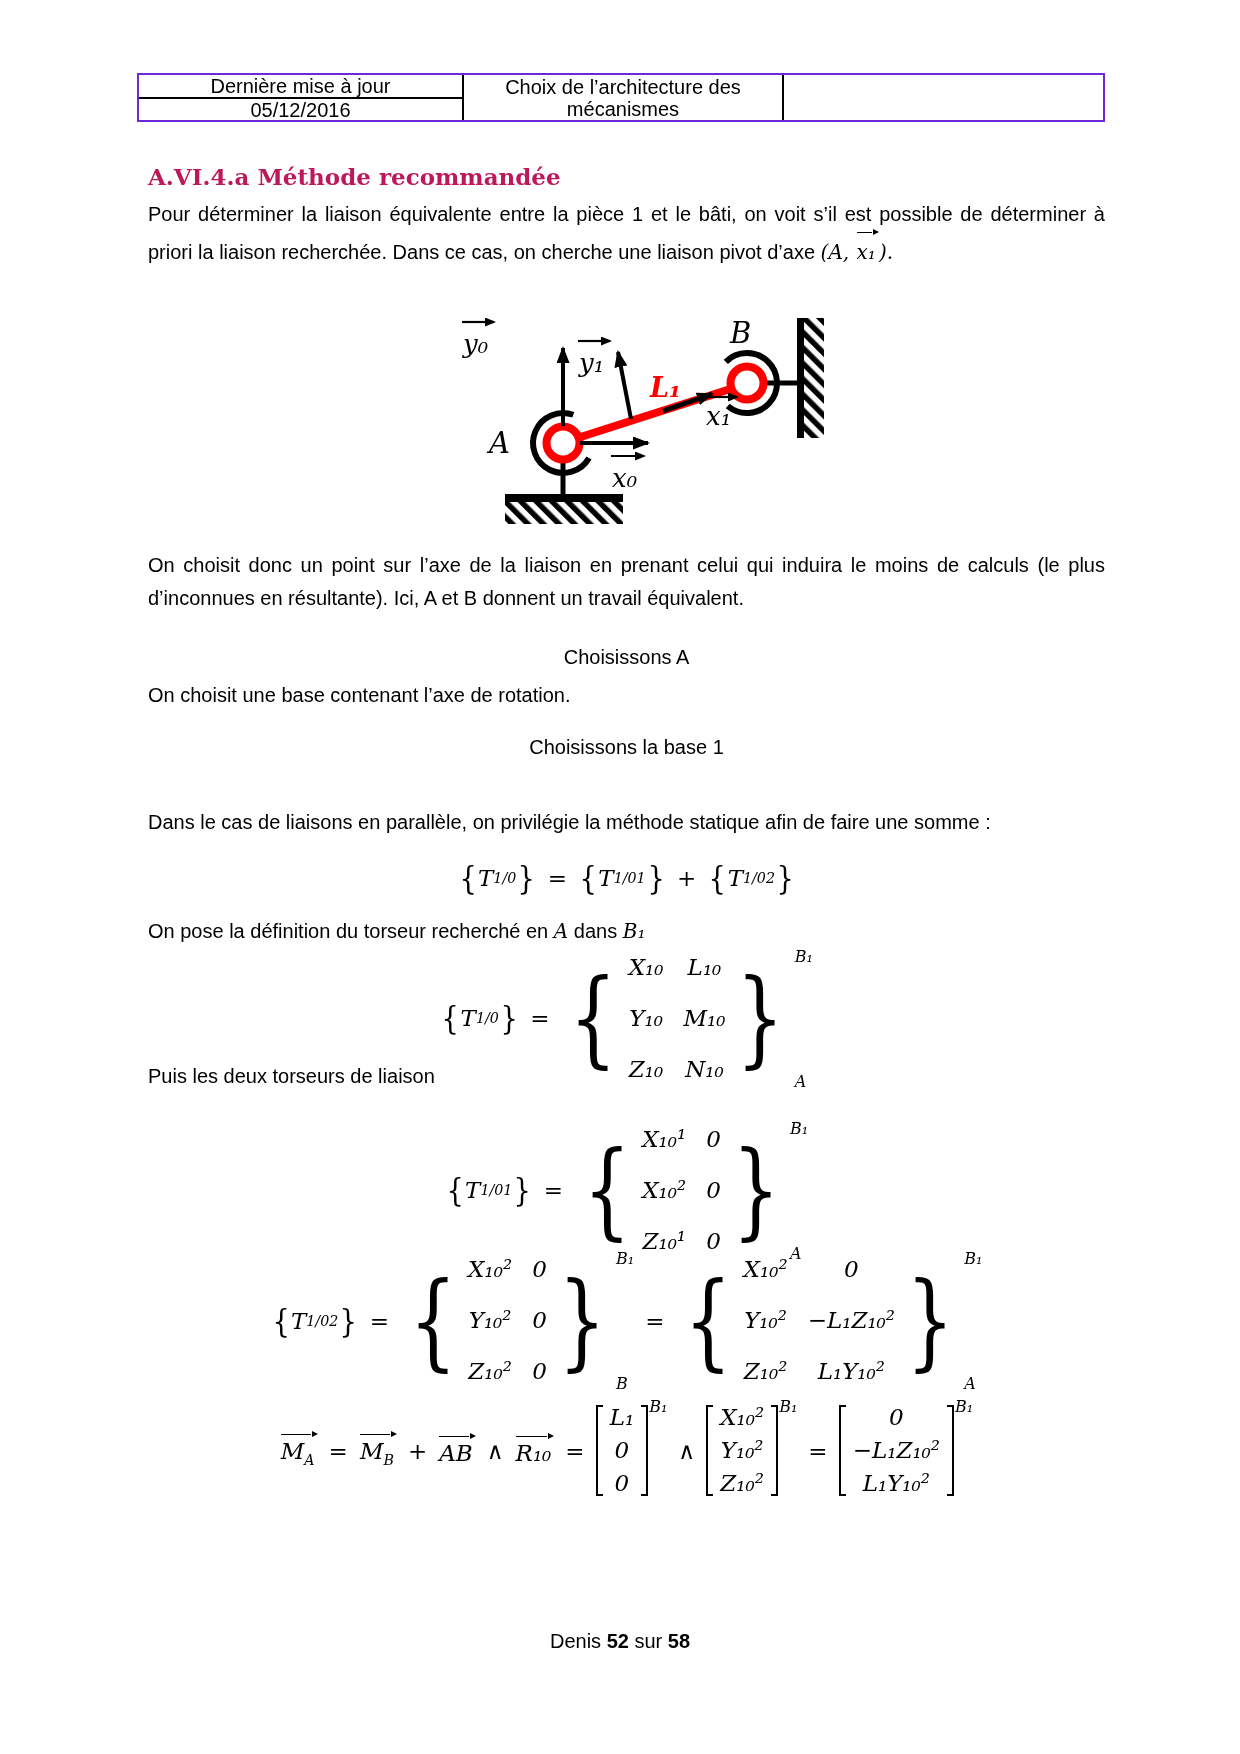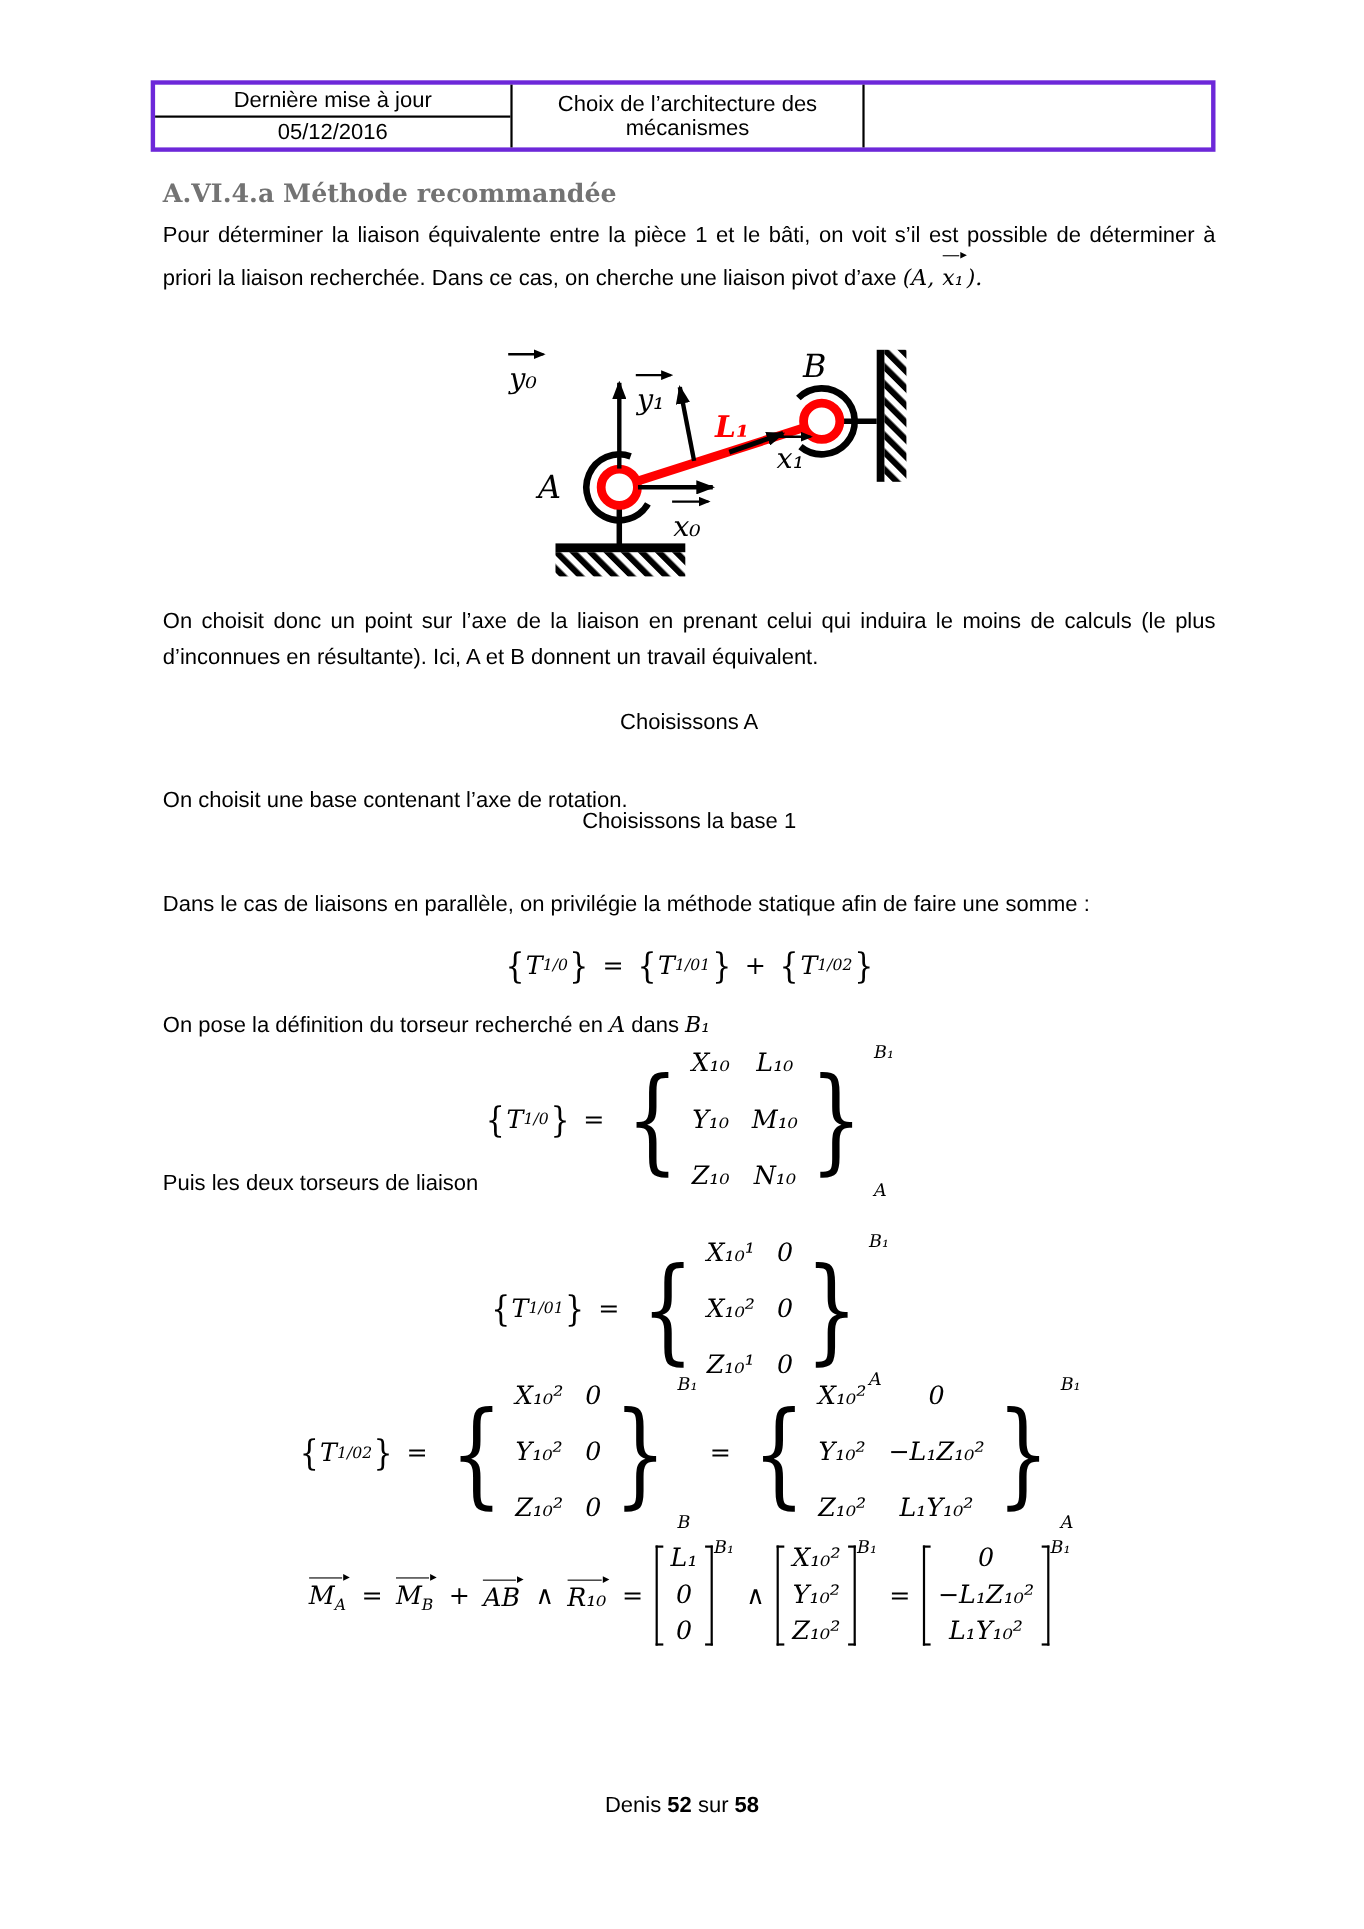--- a/index.html
+++ b/index.html
@@ -1,21 +1,21 @@
 <!DOCTYPE html>
 <html><head>
 <meta charset="utf-8">
 <style>
   html,body{margin:0;padding:0;background:#e9e9e9;}
   .page{position:relative;width:1240px;height:1754px;background:#ffffff;margin:0 auto;
         font-family:"Liberation Sans",sans-serif;color:#000;overflow:hidden;}
 
   
-  .hdr{position:absolute;left:137px;top:73px;width:968px;height:65px;
-       display:flex;border:4px solid #6d28d9;box-sizing:border-box;font-size:20px;}
+  .hdr{position:absolute;left:137px;top:73px;width:968px;height:49px;
+       display:flex;border:2px solid #6d28d9;box-sizing:border-box;font-size:20px;}
   .hdr .col{display:flex;flex-direction:column;box-sizing:border-box;}
   .hdr .c1{width:325px;border-right:2px solid #000;}
   .hdr .c2{width:320px;border-right:2px solid #000;justify-content:center;}
   .hdr .c3{flex:1;}
   .hdr .cell{flex:1;display:flex;align-items:center;justify-content:center;line-height:22px;}
   .hdr .split{border-bottom:2px solid #000;}
   .hdr .two{flex-direction:column;line-height:22px;text-align:center;}
 
   
   .blk{position:absolute;left:148px;width:957px;font-size:20px;line-height:33px;}
@@ -75,21 +75,21 @@
       <div class="cell">05/12/2016</div>
     </div>
     <div class="col c2">
       <div class="cell two">
         <span>Choix de l’architecture des</span>
         <span>mécanismes</span>
       </div>
     </div>
   </div>
 
-  <h2 class="green" style="top:163px;color:#737373;">A.VI.4.a Méthode recommandée</h2>
+  <h2 class="green" style="top:163px;color:#be185d;">A.VI.4.a Méthode recommandée</h2>
 
   <p class="blk just" style="top:198px;margin:0;"><span>Pour déterminer la liaison équivalente entre la pièce 1 et le bâti, on voit s’il est possible de déterminer à priori la liaison recherchée. Dans ce cas, on cherche une liaison pivot d’axe </span><span class="it">(</span><span class="it">A</span><span class="it">, </span><span class="vec"><span class="it">x₁</span></span><span class="it">).</span></p>
 
   <svg class="figsvg" width="400" height="230" viewBox="450 300 400 230">
     <defs>
       <marker id="ahB" markerUnits="userSpaceOnUse" markerWidth="17" markerHeight="13" refX="15" refY="6.5" orient="auto">
           <path d="M0,0 L17,6.5 L0,13 z" fill="#000"></path>
         </marker>
       <marker id="ahS" markerUnits="userSpaceOnUse" markerWidth="11" markerHeight="9" refX="9" refY="4.5" orient="auto">
           <path d="M0,0 L11,4.5 L0,9 z" fill="#000"></path>
@@ -136,21 +136,21 @@
     <line x1="611" y1="456" x2="644" y2="456" stroke="#000" stroke-width="2.2" marker-end="url(#ahS)"></line>
 
     <text x="706" y="425" font-size="26">x₁</text>
     <line x1="705" y1="397" x2="737" y2="397" stroke="#000" stroke-width="2.2" marker-end="url(#ahS)"></line>
   </svg>
 
   <p class="blk just" style="top:549px;margin:0;">On choisit donc un point sur l’axe de la liaison en prenant celui qui induira le moins de calculs (le plus d’inconnues en résultante). Ici, A et B donnent un travail équivalent.</p>
 
   <div class="blk ctr" style="top:641px;">Choisissons A</div>
 
-  <p class="blk" style="top:712px;margin:0;">On choisit une base contenant l’axe de rotation.</p>
+  <p class="blk" style="top:679px;margin:0;">On choisit une base contenant l’axe de rotation.</p>
 
   <div class="blk ctr" style="top:731px;">Choisissons la base 1</div>
 
   <p class="blk just" style="top:806px;margin:0;">Dans le cas de liaisons en parallèle, on privilégie la méthode statique afin de faire une somme :</p>
 
   <div class="eq" style="top:848px;height:60px;">
     <span class="tors">
         <span class="br">{</span>
         <span class="it">T</span>
         <sub class="it">1/0</sub>

